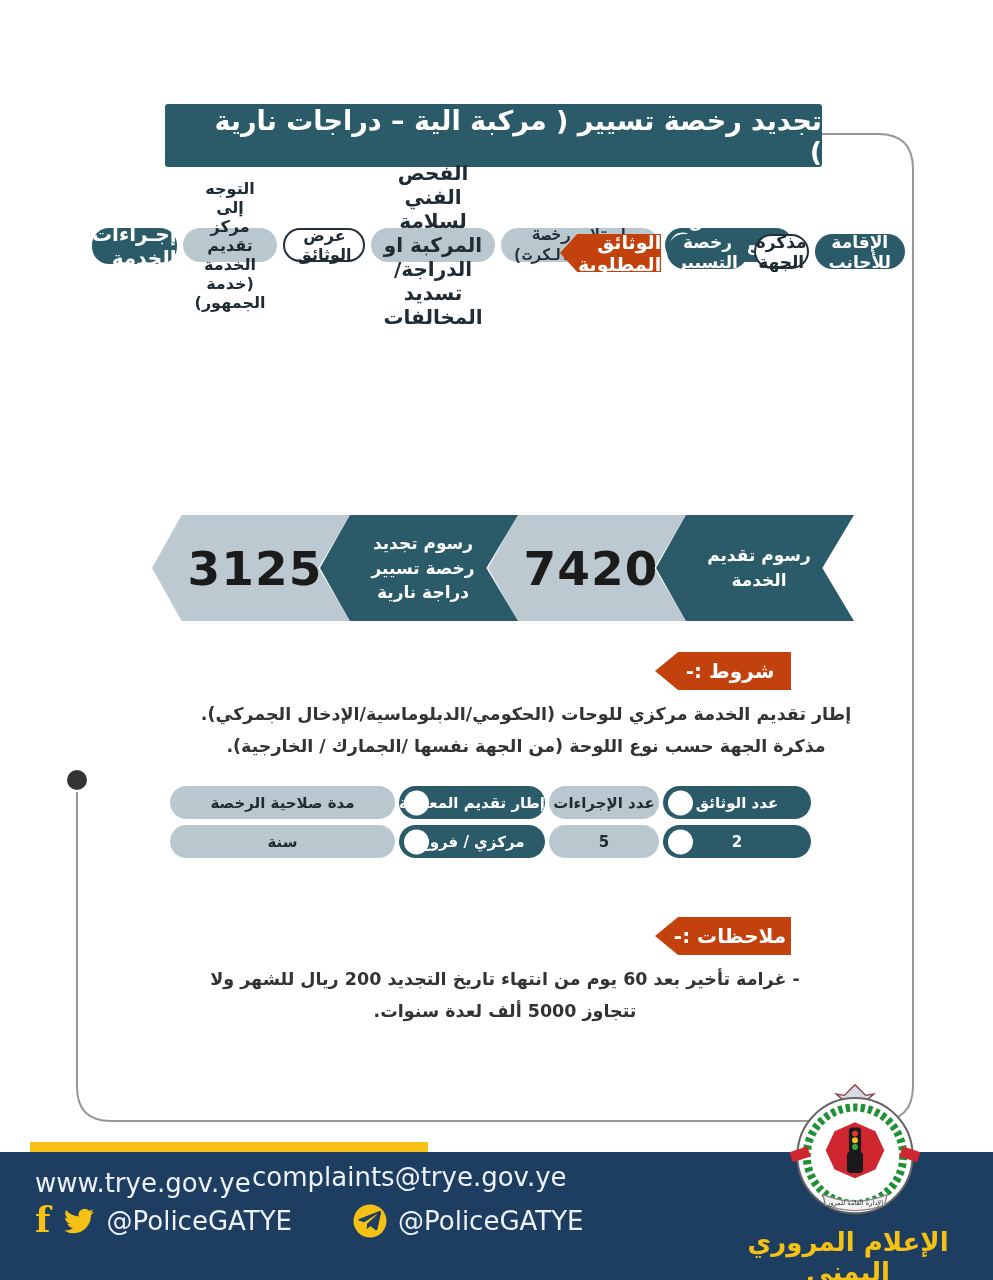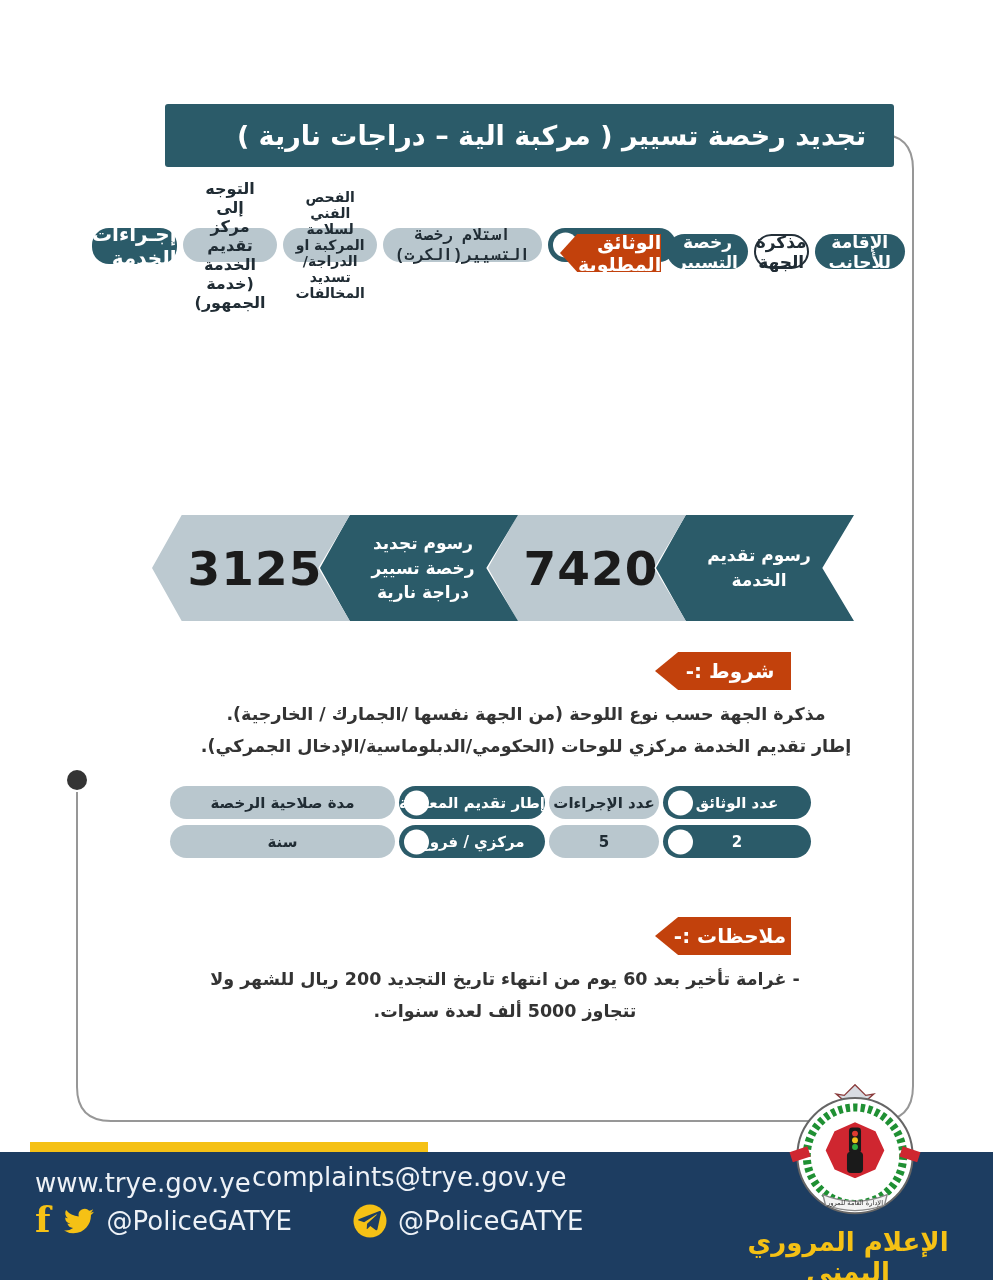--- a/index.html
+++ b/index.html
@@ -6,21 +6,21 @@
   body { background:#e8e8e8; font-family:"DejaVu Sans", sans-serif; }
   .page {
     position:relative; width:993px; height:1280px; margin:0 auto;
     background:#ffffff; overflow:hidden;
   }
   .abs { position:absolute; }
   .rtl { direction:rtl; unicode-bidi:embed; }
 
   
   .title-bar {
-    left:165px; top:104px; width:729px; height:63px;
+    left:165px; top:104px; width:657px; height:63px;
     background:#2b5b69; border-radius:3px; color:#fff;
     display:flex; align-items:center; justify-content:center;
     font-size:27px; font-weight:bold;padding-left:44px;
   }
 
   
   .frame-svg { left:0; top:0; pointer-events:none; }
 
   
   .pill {
@@ -40,21 +40,21 @@
   
   .col { display:flex; flex-direction:row; gap:6px; }
   .proc-col { left:92px; top:228px; width:373px; }
   .doc-col  { left:560px; top:234px; width:345px; }
   .col-header {
     background:#2b5b69; color:#fff; border-radius:17px;
     height:36px; display:flex; align-items:center; justify-content:center;
     font-size:20px; font-weight:bold;
   }
   .proc-col .pill { height:34px; font-size:16px; padding:0 12px; }
-  .proc-col .small-text { font-size:14px; }
+  .proc-col .small-text { font-size:20px; }
   .proc-row { display:flex; gap:6px; direction:rtl; }
   .proc-row .pay   { width:128px; }
   .proc-row .recv  { flex:1;font-family:Liberation Mono, monospace; }
   .doc-col .pill { height:35px; font-size:17px; }
 
   
   .tag {
     background:#c2410c; color:#fff; font-weight:bold;
     display:flex; align-items:center; justify-content:center;
     clip-path:polygon(0 50%, 17% 0, 100% 0, 100% 100%, 17% 100%);
@@ -111,20 +111,21 @@
   <svg class="abs frame-svg" width="993" height="1280" viewBox="0 0 993 1280">
     <path d="M 822 134 H 878 Q 913 134 913 169 V 1086 Q 913 1121 878 1121 H 111 Q 77 1121 77 1087 V 792" fill="none" stroke="#979797" stroke-width="2"></path>
     <circle cx="77" cy="780" r="10" fill="#343434"></circle>
   </svg>
 
   <div class="abs title-bar rtl">تجديد رخصة تسيير ( مركبة الية – دراجات نارية )</div>
 
   <div class="abs col proc-col">
     <div class="col-header rtl">إجـراءات الخدمة</div>
     <div class="pill light rtl">التوجه إلى مركز تقديم الخدمة (خدمة الجمهور)</div>
+    <div class="pill white rtl">عرض الوثائق</div>
     <div class="pill light small-text rtl">الفحص الفني لسلامة المركبة او الدراجة/ تسديد المخالفات</div>
     <div class="proc-row">
       <div class="pill dark notched pay rtl">دفع الرسوم</div>
       <div class="pill light recv rtl">استلام رخصة التسيير(الكرت)</div>
     </div>
   </div>
 
   <div class="abs col doc-col">
     <div class="tag doc-tag rtl">الوثائق المطلوبة</div>
     <div class="pill dark rtl">أصل رخصة التسيير (الكرت)</div>
@@ -140,22 +141,22 @@
   </div>
   <div class="chev dark" style="left:320px">
     <div class="lbl rtl">رسوم تجديد رخصة تسيير دراجة نارية</div>
   </div>
   <div class="chev light" style="left:152px">
     <div class="num">3125</div>
   </div>
 
   <div class="abs tag sec-tag rtl" style="left:655px; top:652px">شروط :-</div>
   <div class="abs body-text rtl" style="left:180px; top:698px; width:692px">
+    <div>إطار تقديم الخدمة مركزي للوحات (الحكومي/الدبلوماسية/الإدخال الجمركي).</div>
     <div>مذكرة الجهة حسب نوع اللوحة (من الجهة نفسها /الجمارك / الخارجية).</div>
-    <div>إطار تقديم الخدمة مركزي للوحات (الحكومي/الدبلوماسية/الإدخال الجمركي).</div>
   </div>
 
   <div class="abs tbl">
     <div class="tbl-row">
       <div class="pill dark notched c1 rtl">عدد الوثائق</div>
       <div class="pill light c2 rtl">عدد الإجراءات</div>
       <div class="pill dark notched c3 rtl">إطار تقديم المعاملة</div>
       <div class="pill light c4 rtl">مدة صلاحية الرخصة</div>
     </div>
     <div class="tbl-row">

